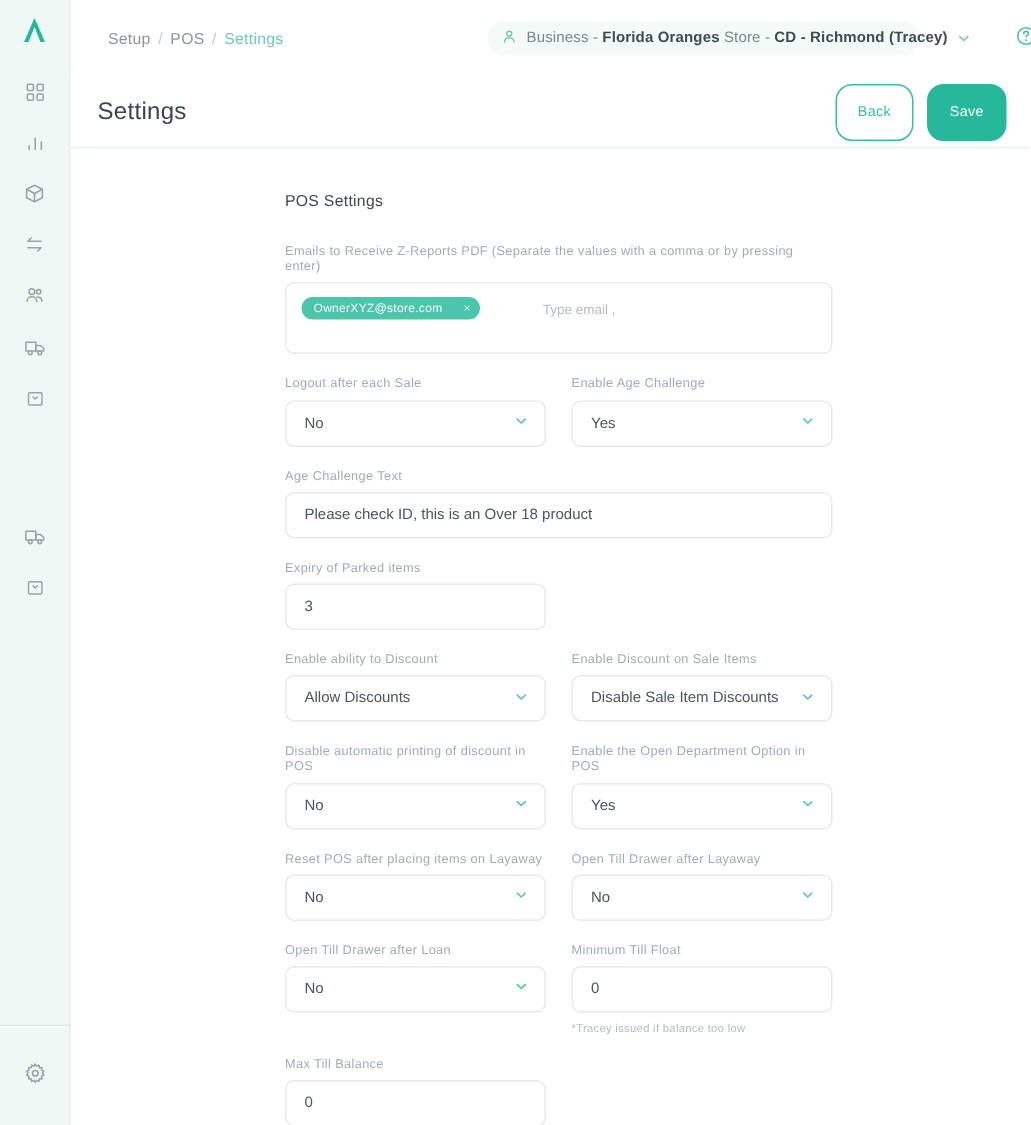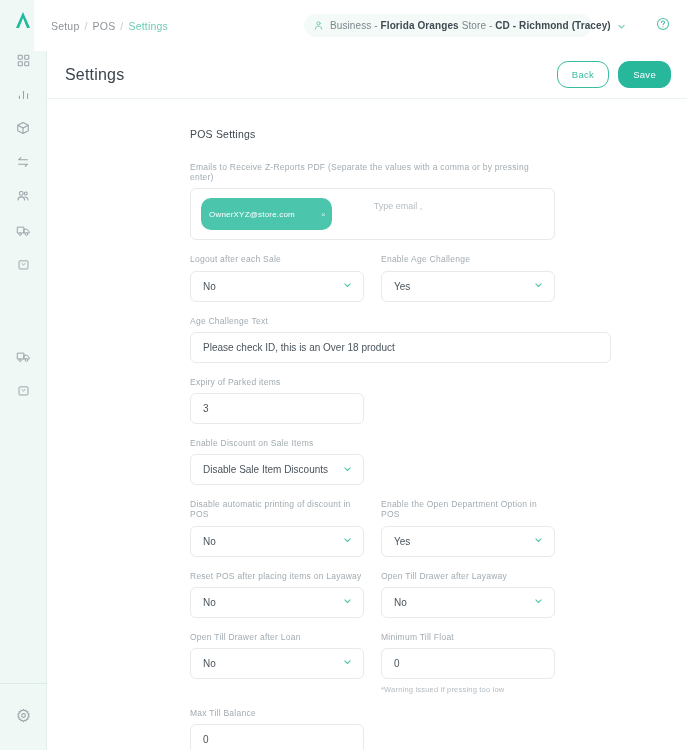--- a/index.html
+++ b/index.html
@@ -27,21 +27,21 @@
   }
   .nav-icon svg { display: block; }
   #sidebar-spacer { flex: 1 1 auto; }
   #sidebar-bottom-divider {
     width: 47px; height: 1px; background: #dcebe6; margin-bottom: 14px;
   }
   #settings-nav { margin-bottom: 18px; }
 
   
   #topbar {
-    position: absolute; left: 34px; top: 0;
+    position: absolute; left: 55px; top: 0;
     width: 515px; height: 51px;
     background: #fff;
     display: flex; align-items: center;
   }
   #breadcrumb {
     margin-left: 17px;
     font-size: 10.5px; color: #8d9499; letter-spacing: .2px;
     display: flex; align-items: center; gap: 5px;
   }
   #breadcrumb .sep { color: #c3cbcf; }
@@ -75,21 +75,21 @@
   #page-title {
     margin-left: 18px;
     font-size: 16px; color: #3c454d; font-weight: normal;
     letter-spacing: .2px;
   }
   #header-actions {
     margin-left: auto; margin-right: 16px;
     display: flex; align-items: center; gap: 9px;
   }
   .btn {
-    height: 27px; border-radius: 11px;
+    height: 38px; border-radius: 11px;
     font-size: 9.5px; letter-spacing: .3px;
     display: flex; align-items: center; justify-content: center;
     cursor: pointer; padding: 0 14px;
   }
   .btn-outline { border: 1px solid #38bda1; color: #38bda1; background: #fff; }
   .btn-solid { background: #27b79b; color: #fff; border: 1px solid #27b79b; }
 
   #header-divider {
     position: absolute; left: 47px; top: 98px;
     width: 640px; height: 1px; background: #e9f4f1;
@@ -125,37 +125,37 @@
   }
   .ctrl .chev-down {
     position: absolute; right: 11px; top: 50%;
     transform: translateY(-50%);
     color: #57c7b0;
   }
   .row2 {
     display: flex; gap: 17px; margin-bottom: 14px;
   }
   .col { width: 174px; }
-  .full { width: 421px; }
+  .full { width: 365px; }
   .block { margin-bottom: 14px; }
 
   
   #emails-box {
     width: 365px; min-height: 48px;
     border: 1px solid #e6eaed; border-radius: 6px;
     background: #fff;
     display: flex; align-items: flex-start;
     padding: 9px 10px;
     gap: 10px;
   }
   .tag {
     background: #4cc5ad; color: #fff;
-    border-radius: 10px; height: 32px;
+    border-radius: 10px; height: 15px;
     display: inline-flex; align-items: center;
-    padding: 0 6px 0 8px; gap: 26px;
+    padding: 0 6px 0 8px; gap: 14px;
     font-size: 8px; letter-spacing: .2px;
   }
   .tag .tag-x { color: #cdeee6; font-size: 8px; cursor: pointer; }
   #emails-placeholder {
     font-size: 9px; color: #b5bdc3; margin-top: 3px; margin-left: 32px;
   }
 </style>
 </head>
 <body>
 
@@ -366,20 +366,31 @@
     <div class="col">
       <div class="field-label">Expiry of Parked items</div>
       <div class="ctrl">
         <span>3</span>
       </div>
     </div>
   </div>
 
   <div class="row2">
     <div class="col">
+      <div class="field-label">Enable ability to Discount</div>
+      <div class="ctrl">
+        <span>Allow Discounts</span>
+        <span class="chev-down">
+          <svg width="9" height="9" viewBox="0 0 12 12" fill="none" stroke="#57c7b0" stroke-width="1.5" stroke-linecap="round" stroke-linejoin="round">
+              <path d="M2.5 4.5 6 8 9.5 4.5"></path>
+            </svg>
+        </span>
+      </div>
+    </div>
+    <div class="col">
       <div class="field-label">Enable Discount on Sale Items</div>
       <div class="ctrl">
         <span>Disable Sale Item Discounts</span>
         <span class="chev-down">
           <svg width="9" height="9" viewBox="0 0 12 12" fill="none" stroke="#57c7b0" stroke-width="1.5" stroke-linecap="round" stroke-linejoin="round">
               <path d="M2.5 4.5 6 8 9.5 4.5"></path>
             </svg>
         </span>
       </div>
     </div>
@@ -445,21 +456,21 @@
               <path d="M2.5 4.5 6 8 9.5 4.5"></path>
             </svg>
         </span>
       </div>
     </div>
     <div class="col">
       <div class="field-label">Minimum Till Float</div>
       <div class="ctrl">
         <span>0</span>
       </div>
-      <div class="hint">*Warning issued if pressing too low</div>
+      <div class="hint">*Tracey issued if balance too low</div>
     </div>
   </div>
 
   <div class="row2">
     <div class="col">
       <div class="field-label">Max Till Balance</div>
       <div class="ctrl">
         <span>0</span>
       </div>
 

